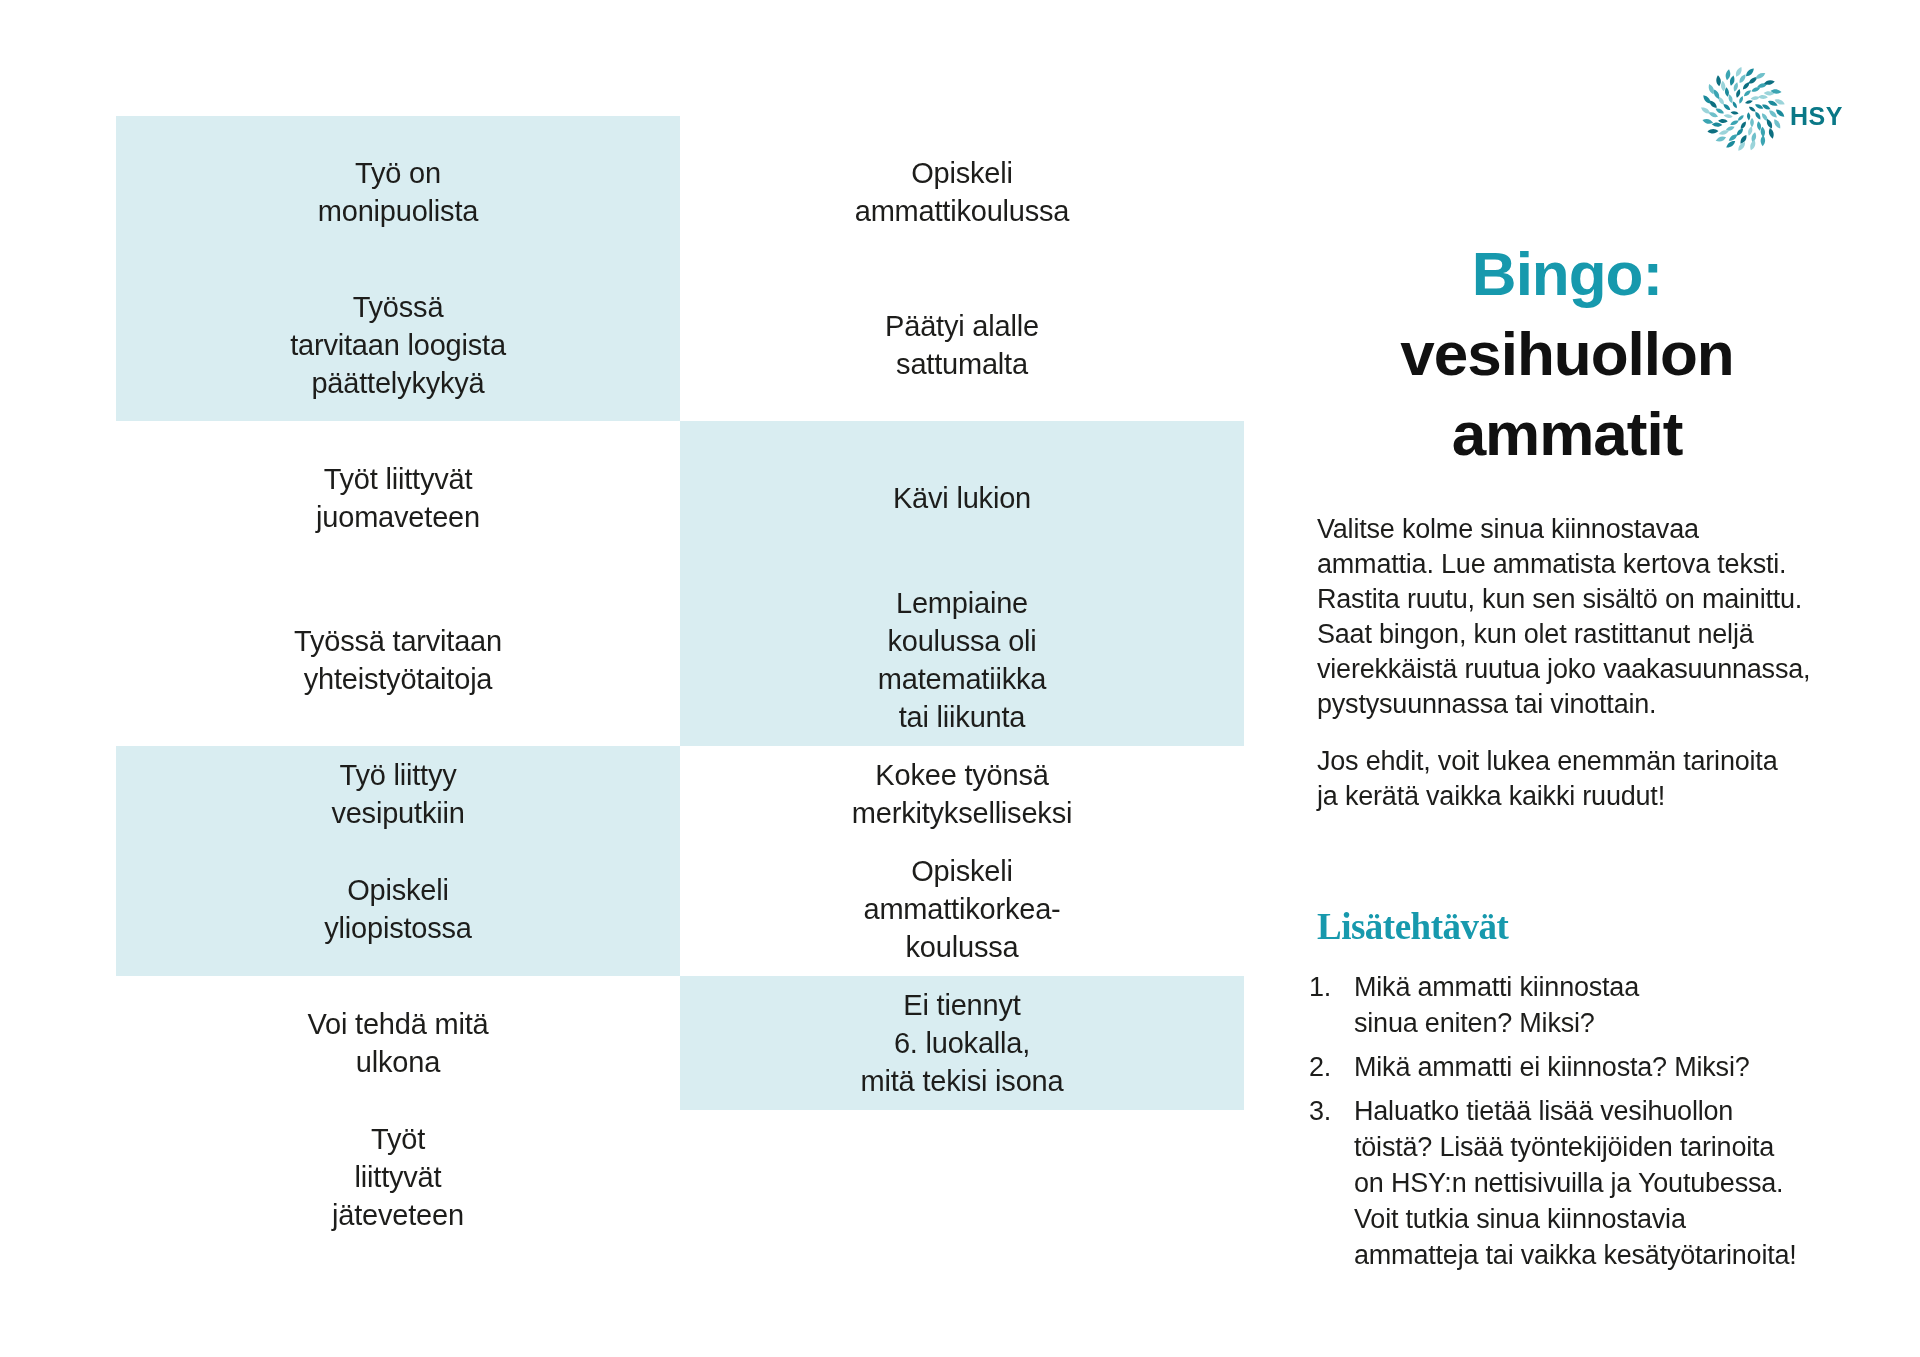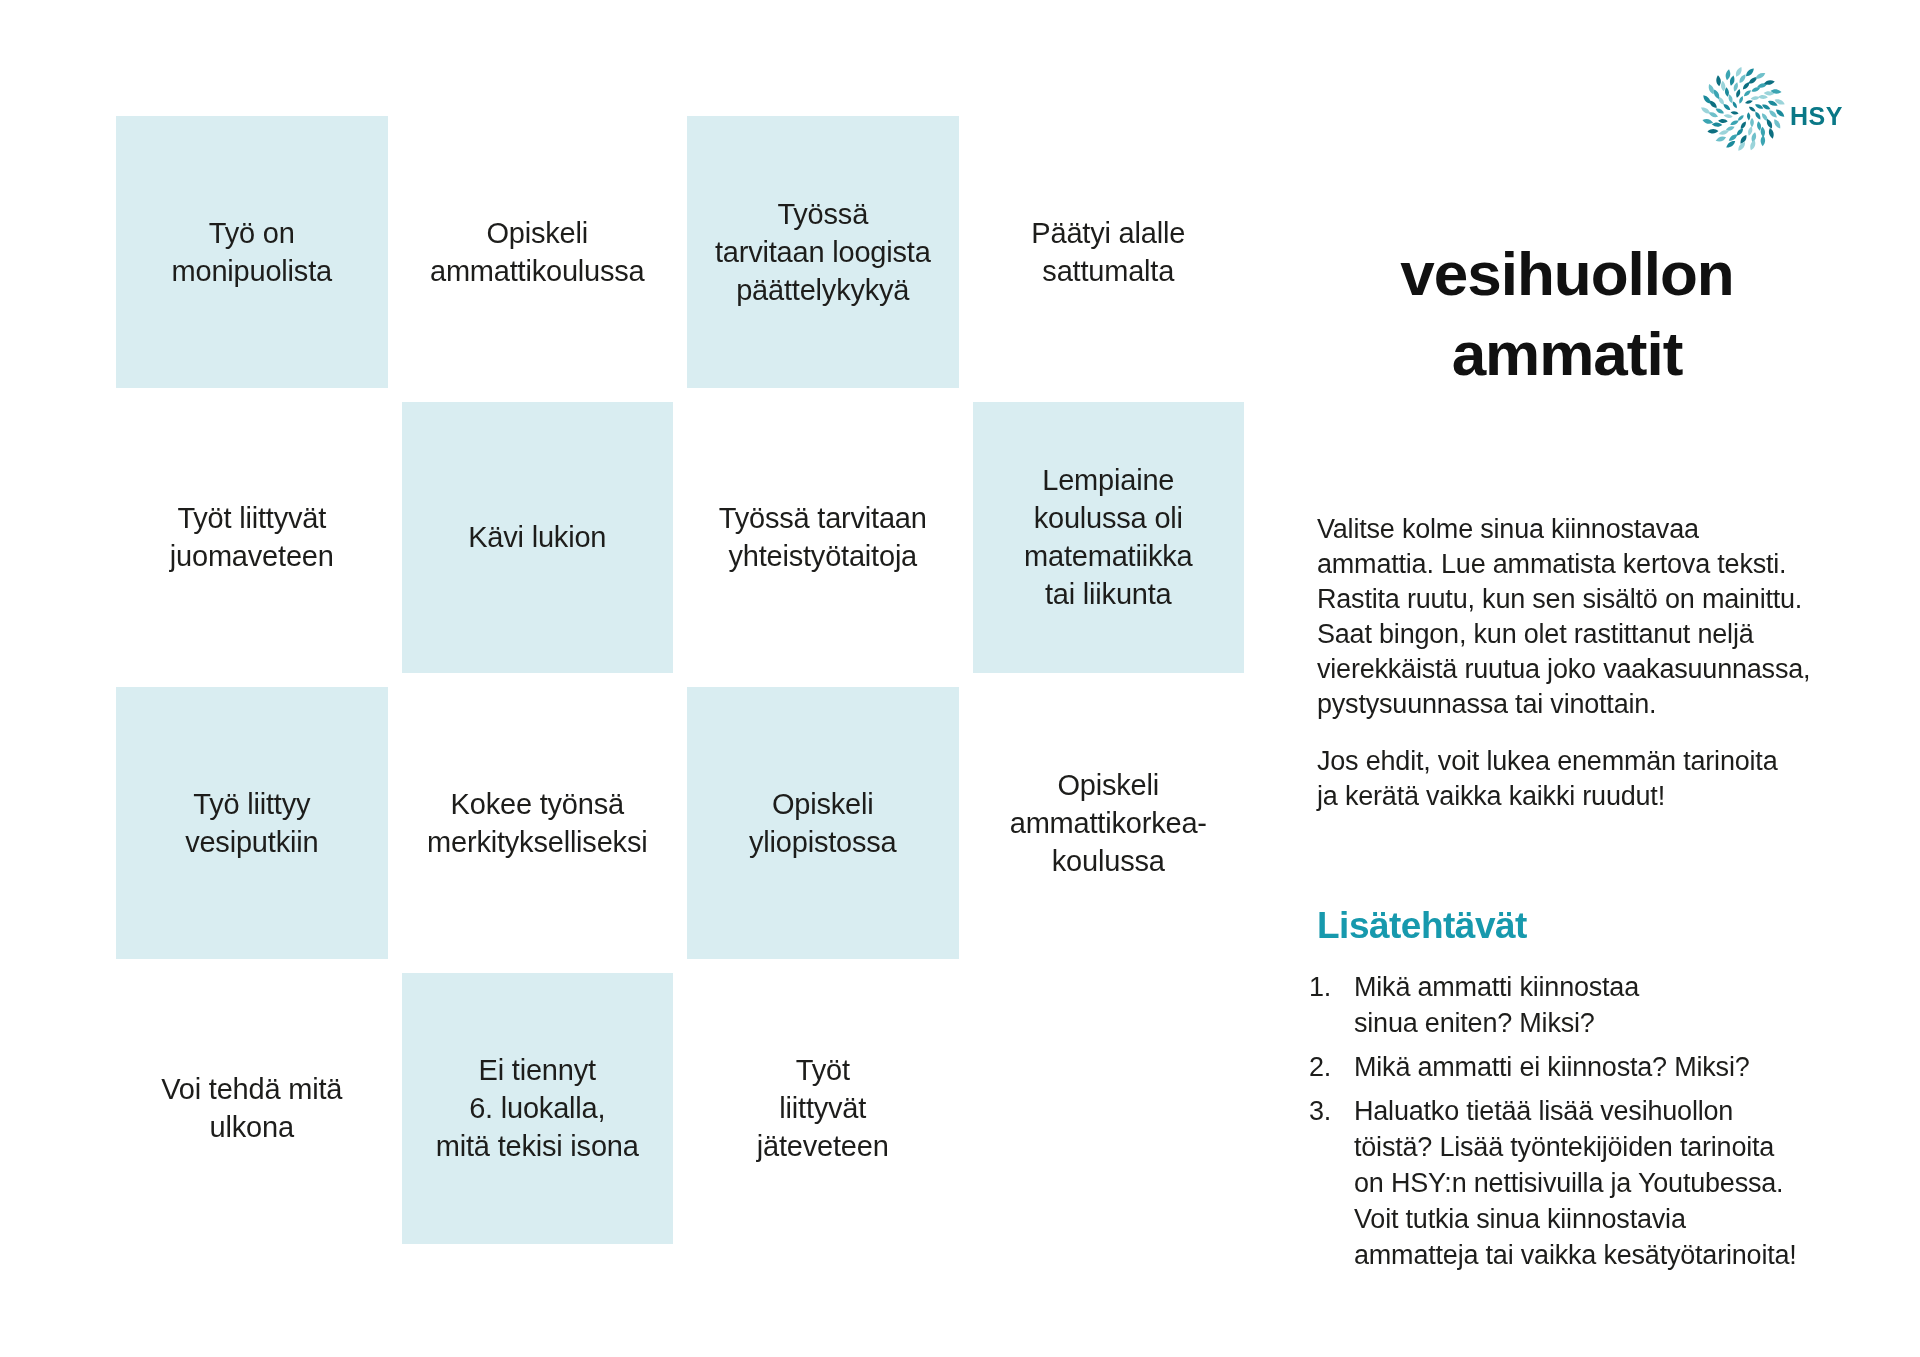--- a/index.html
+++ b/index.html
@@ -11,23 +11,23 @@
     font-family: "Liberation Sans", sans-serif;
     color: var(--text, #1d1d1b);
   }
 
   
   .bingo-grid {
     position: absolute;
     left: 116px; top: 116px;
     width: 1128px; height: 1128px;
     display: grid;
-    grid-template-columns: repeat(4, 1fr);
+    grid-template-columns: repeat(2, 1fr);
     grid-template-rows: repeat(4, 1fr);
-    gap: 14px;
+    gap: 0;
   }
   .cell {
     display: flex;
     align-items: center;
     justify-content: center;
     text-align: center;
     font-size: 29px;
     line-height: 38px;
     letter-spacing: -0.2px;
     white-space: pre-line;
@@ -79,20 +79,21 @@
     margin-bottom: 22px;
   }
 
   .panel-subheading {
     position: absolute;
     left: 1317px; top: 905px;
     font-size: 37px;
     font-weight: bold;
     letter-spacing: -0.5px;
     color: var(--accent, #1799ad);
+    font-family: Liberation Serif, serif;
   }
 
   .task-list {
     position: absolute;
     left: 1309px; top: 969px; width: 580px;
   }
   .task-item {
     display: flex;
     align-items: flex-start;
     margin-bottom: 8px;
@@ -217,20 +218,21 @@
         <path d="M0,-5.2 C2.7,-1.8 2.5,1.6 0,4.4 C-2.5,1.6 -2.7,-1.8 0,-5.2Z" fill="#6FC0CA" transform="translate(77.0,57.5) rotate(508.1) scale(1.15)"></path>
         <path d="M0,-5.2 C2.7,-1.8 2.5,1.6 0,4.4 C-2.5,1.6 -2.7,-1.8 0,-5.2Z" fill="#0D6F80" transform="translate(71.2,66.9) rotate(525.2) scale(1.15)"></path>
         <path d="M0,-5.2 C2.7,-1.8 2.5,1.6 0,4.4 C-2.5,1.6 -2.7,-1.8 0,-5.2Z" fill="#3BA4B2" transform="translate(62.9,74.2) rotate(542.4) scale(1.15)"></path>
         <path d="M0,-5.2 C2.7,-1.8 2.5,1.6 0,4.4 C-2.5,1.6 -2.7,-1.8 0,-5.2Z" fill="#9BD4DA" transform="translate(52.9,78.7) rotate(559.5) scale(1.15)"></path>
       </svg>
     </span>
   <span class="logo-text">HSY</span>
 </div>
 
 <div class="panel-title">
+  <div class="accent">Bingo:</div>
   <div>vesihuollon</div>
   <div>ammatit</div>
 </div>
 
 <div class="panel-paragraphs">
   <p>Valitse kolme sinua kiinnostavaa
 ammattia. Lue ammatista kertova teksti.
 Rastita ruutu, kun sen sisältö on mainittu.
 Saat bingon, kun olet rastittanut neljä
 vierekkäistä ruutua joko vaakasuunnassa,

